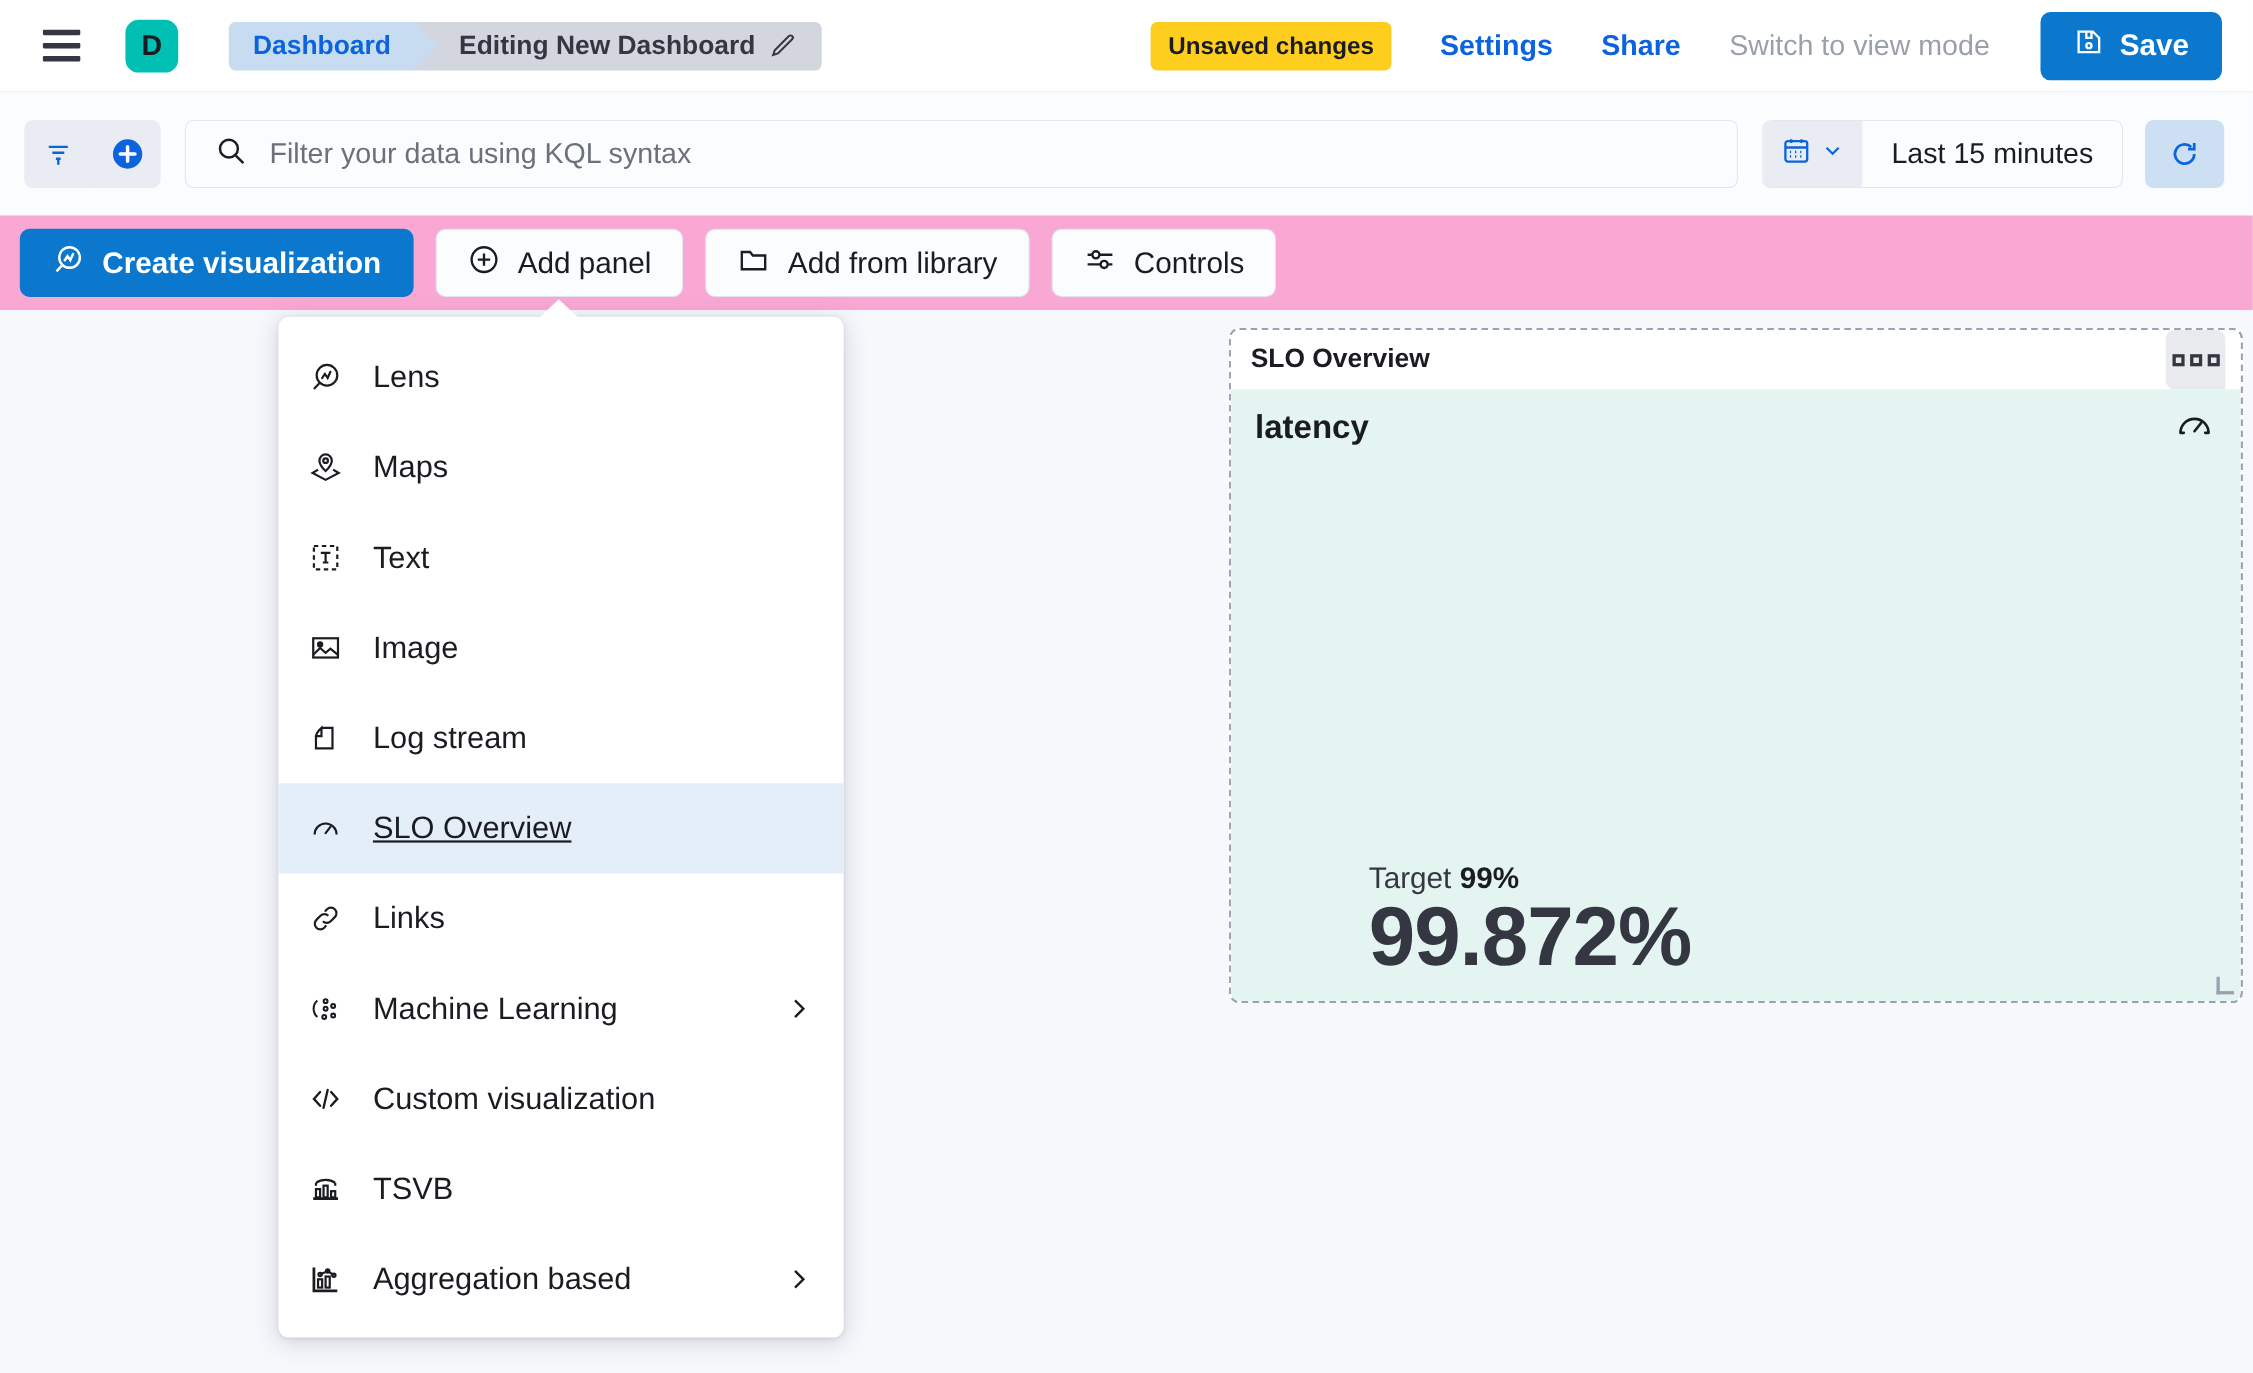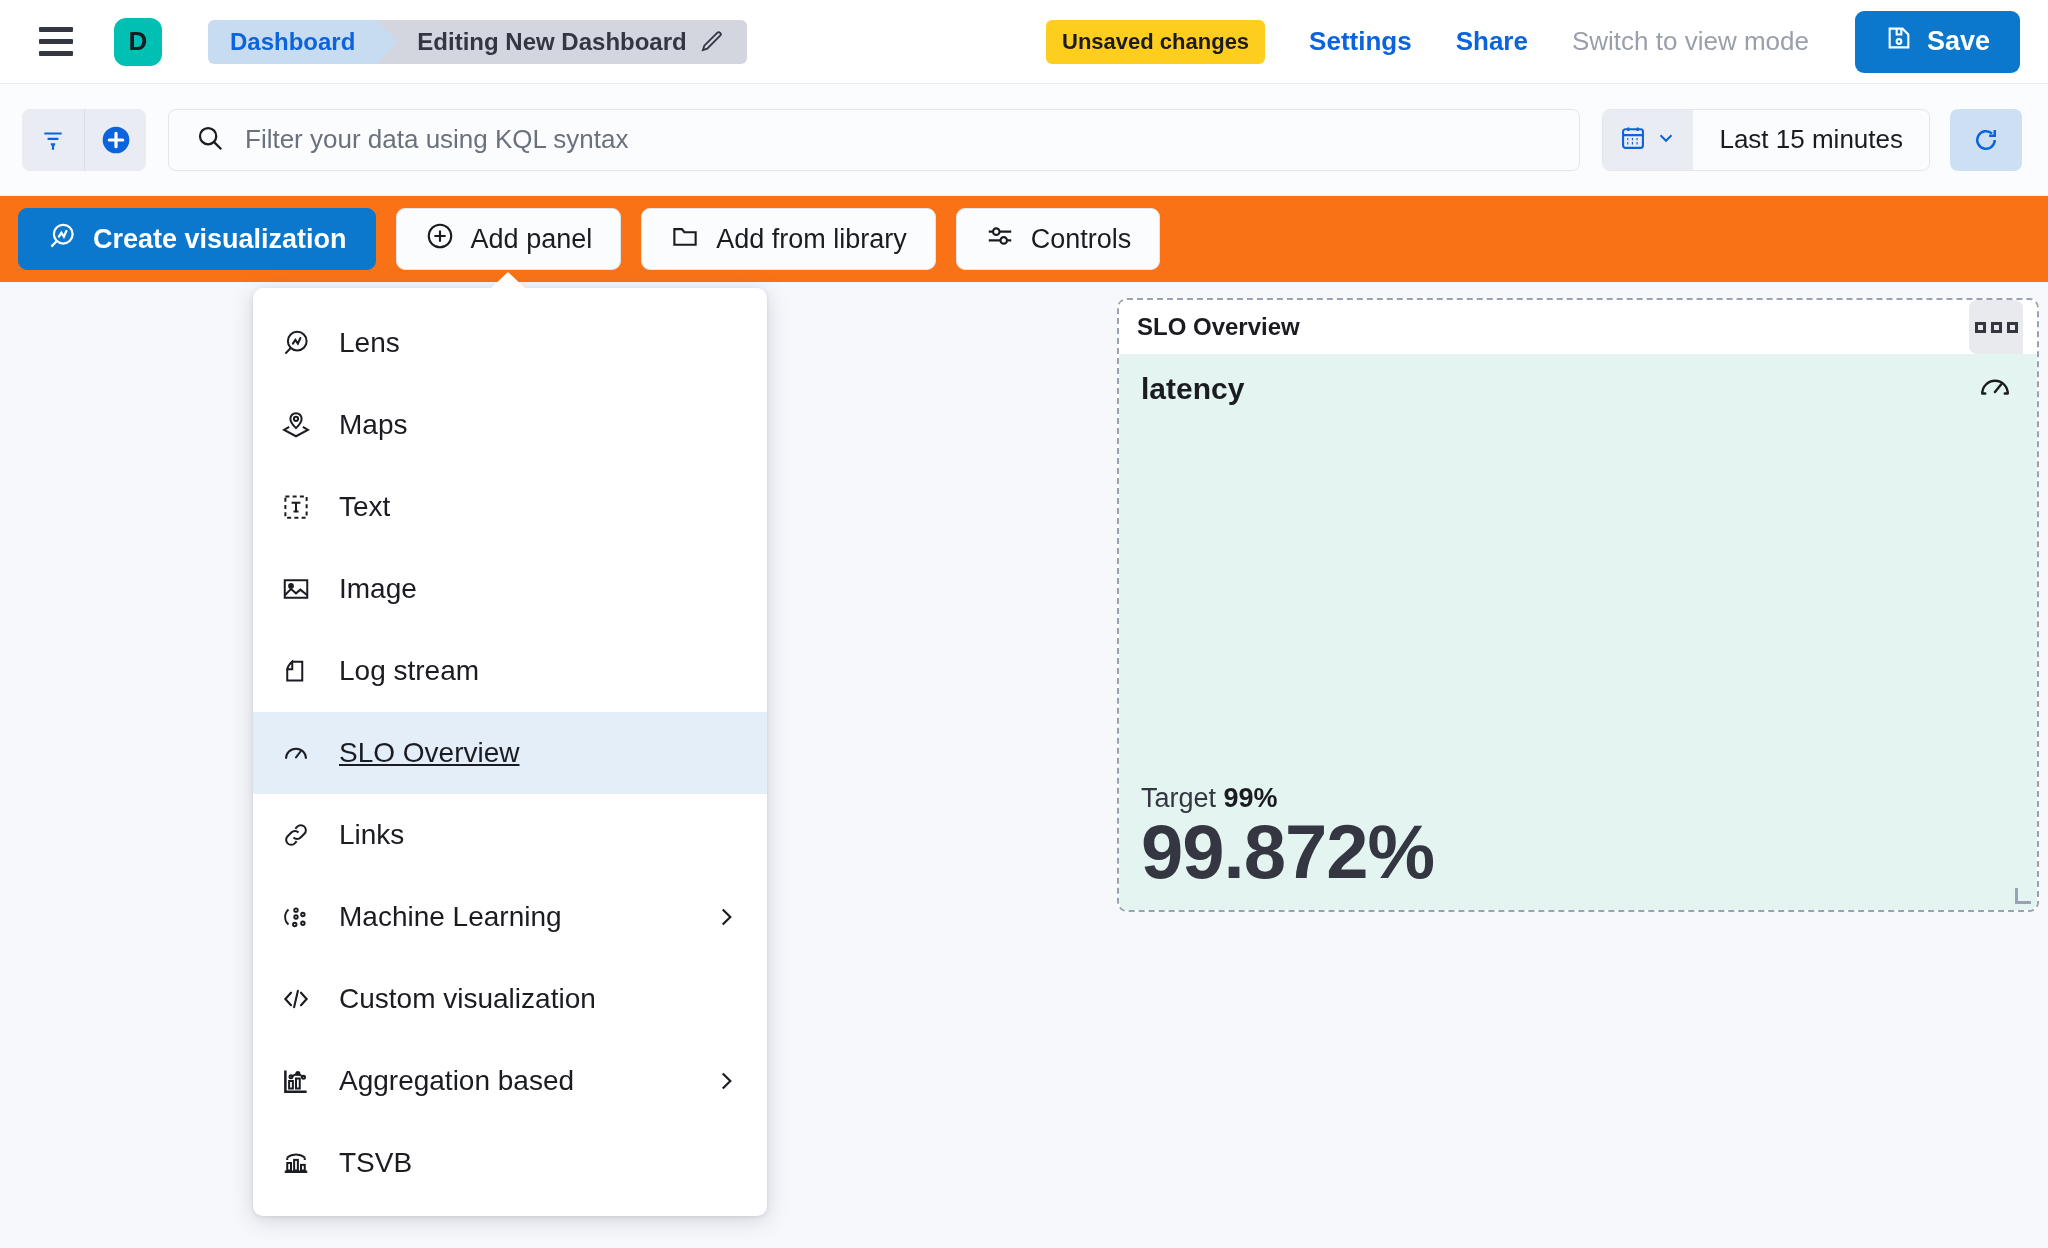--- a/index.html
+++ b/index.html
@@ -115,21 +115,21 @@
   .refresh-btn {
     width: 72px; height: 62px; margin-left: 20px; margin-right: 4px;
     background: #CDDFF2; border: none; border-radius: 8px;
     display:flex; align-items:center; justify-content:center; cursor:pointer;
   }
 
   
   .toolbar {
     position: absolute; top: 196px; left: 0;
     width: 2048px; height: 86px;
-    background: #f97316;
+    background: #f9a8d4;
     display: flex; align-items: center; padding: 0 18px; gap: 20px;
   }
   .tb-btn {
     height: 62px; display: flex; align-items: center; gap: 16px;
     padding: 0 28px; border-radius: 9px; font-size: 27px;
     cursor: pointer; white-space: nowrap;
     background: #FBFCFE; border: 1px solid #E0E4EC; color: #1A1C21;
   }
   .tb-btn.primary { background: #0B78CD; border-color:#0B78CD; color: #fff; font-weight: 700; }
 
@@ -184,21 +184,21 @@
     margin-left: auto; width: 54px; height: 54px;
     background: #E9EAEE; border: none; border-radius: 8px 8px 0 8px;
     display:flex; align-items:center; justify-content:center; gap:5px; cursor:pointer;
   }
   .panel-menu-btn i { width:11px;height:11px;border:3px solid #343741; display:block; }
   .panel-body {
     height: calc(100% - 54px);
     background: #E4F4F1;
     position: relative;
     padding: 18px 26px 20px 22px;
-    display: flex; flex-direction: column;
+    display: flex; flex-direction: row;
   }
   .slo-name { font-size: 30px; font-weight: 700; color: #1A1C21; }
   .slo-gauge-icon { position: absolute; right: 24px; top: 14px; }
   .slo-footer { margin-top: auto; text-align: left; }
   .slo-target { font-size: 27px; color: #343741; }
   .slo-target b { font-weight: 700; color:#1A1C21; }
   .slo-value { font-size: 76px; font-weight: 700; color: #343741; letter-spacing: -1px; line-height: 1.0; }
   .resize-handle {
     position:absolute; right: 6px; bottom: 6px;
     width: 16px; height: 16px;
@@ -485,43 +485,43 @@
       <svg width="30" height="30" viewBox="0 0 24 24" fill="none" stroke="#1A1C21" stroke-width="1.7">
         <path d="M8 7l-4.5 5L8 17M16 7l4.5 5L16 17M13.5 5.5l-3 13" stroke-linecap="round"></path>
       </svg>
     </span>
     <span class="mi-label">Custom visualization</span>
   </div>
 
   <div class="menu-item">
     <span class="mi-icon">
       <svg width="30" height="30" viewBox="0 0 24 24" fill="none" stroke="#1A1C21" stroke-width="1.6">
+        <path d="M3 19h18" stroke-width="2"></path>
+        <rect x="5" y="12" width="3" height="6"></rect>
+          <rect x="10.5" y="9.5" width="3" height="8.5"></rect>
+        <rect x="16" y="13.5" width="3" height="4.5"></rect>
+        <path d="M5 7.5c4-3 10-3 14 0"></path>
+          <path d="M5 7.5v2M19 7.5v2"></path>
+      </svg>
+    </span>
+    <span class="mi-label">TSVB</span>
+  </div>
+
+  <div class="menu-item">
+    <span class="mi-icon">
+      <svg width="30" height="30" viewBox="0 0 24 24" fill="none" stroke="#1A1C21" stroke-width="1.6">
         <path d="M3.5 3.5v17h17" stroke-width="2"></path>
         <rect x="6.5" y="12" width="3" height="6"></rect>
           <rect x="12" y="10" width="3" height="8"></rect>
         <circle cx="8" cy="8.5" r="1.2"></circle>
           <circle cx="13.5" cy="6" r="1.2"></circle>
           <circle cx="18" cy="9" r="1.2"></circle>
         <path d="M8 8.5l5.5-2.5L18 9"></path>
       </svg>
     </span>
     <span class="mi-label">Aggregation based</span>
     <span class="mi-arrow">
       <svg width="26" height="26" viewBox="0 0 24 24" fill="none" stroke="#1A1C21" stroke-width="2">
         <path d="M9 5l7 7-7 7"></path>
       </svg>
     </span>
   </div>
-
-  <div class="menu-item">
-    <span class="mi-icon">
-      <svg width="30" height="30" viewBox="0 0 24 24" fill="none" stroke="#1A1C21" stroke-width="1.6">
-        <path d="M3 19h18" stroke-width="2"></path>
-        <rect x="5" y="12" width="3" height="6"></rect>
-          <rect x="10.5" y="9.5" width="3" height="8.5"></rect>
-        <rect x="16" y="13.5" width="3" height="4.5"></rect>
-        <path d="M5 7.5c4-3 10-3 14 0"></path>
-          <path d="M5 7.5v2M19 7.5v2"></path>
-      </svg>
-    </span>
-    <span class="mi-label">TSVB</span>
-  </div>
 </div>
 
 </body></html>

